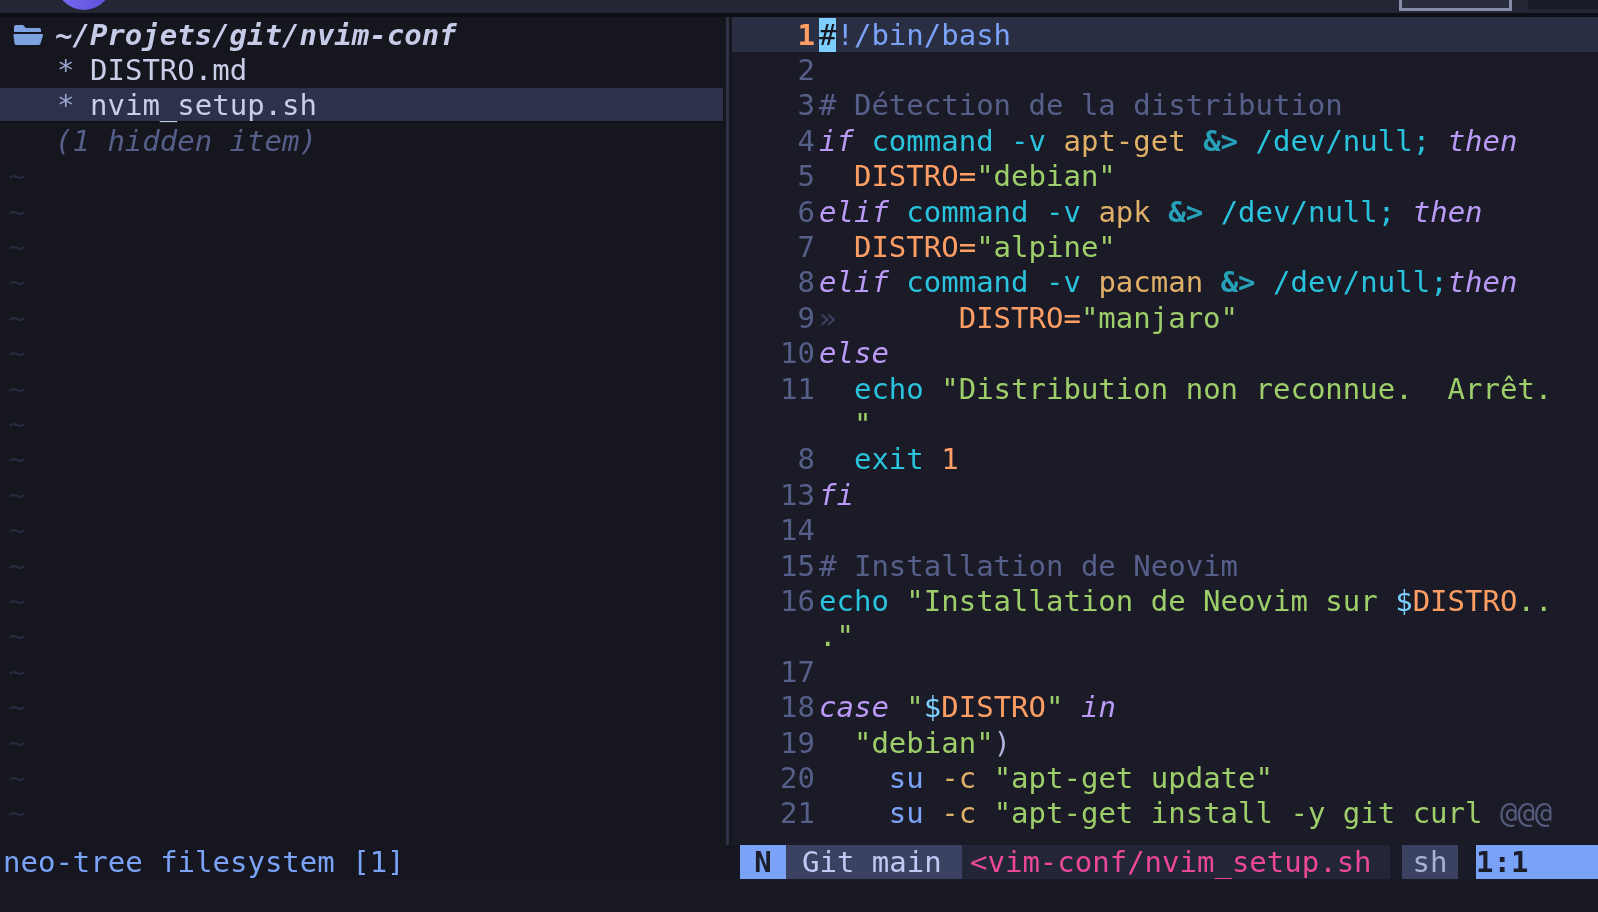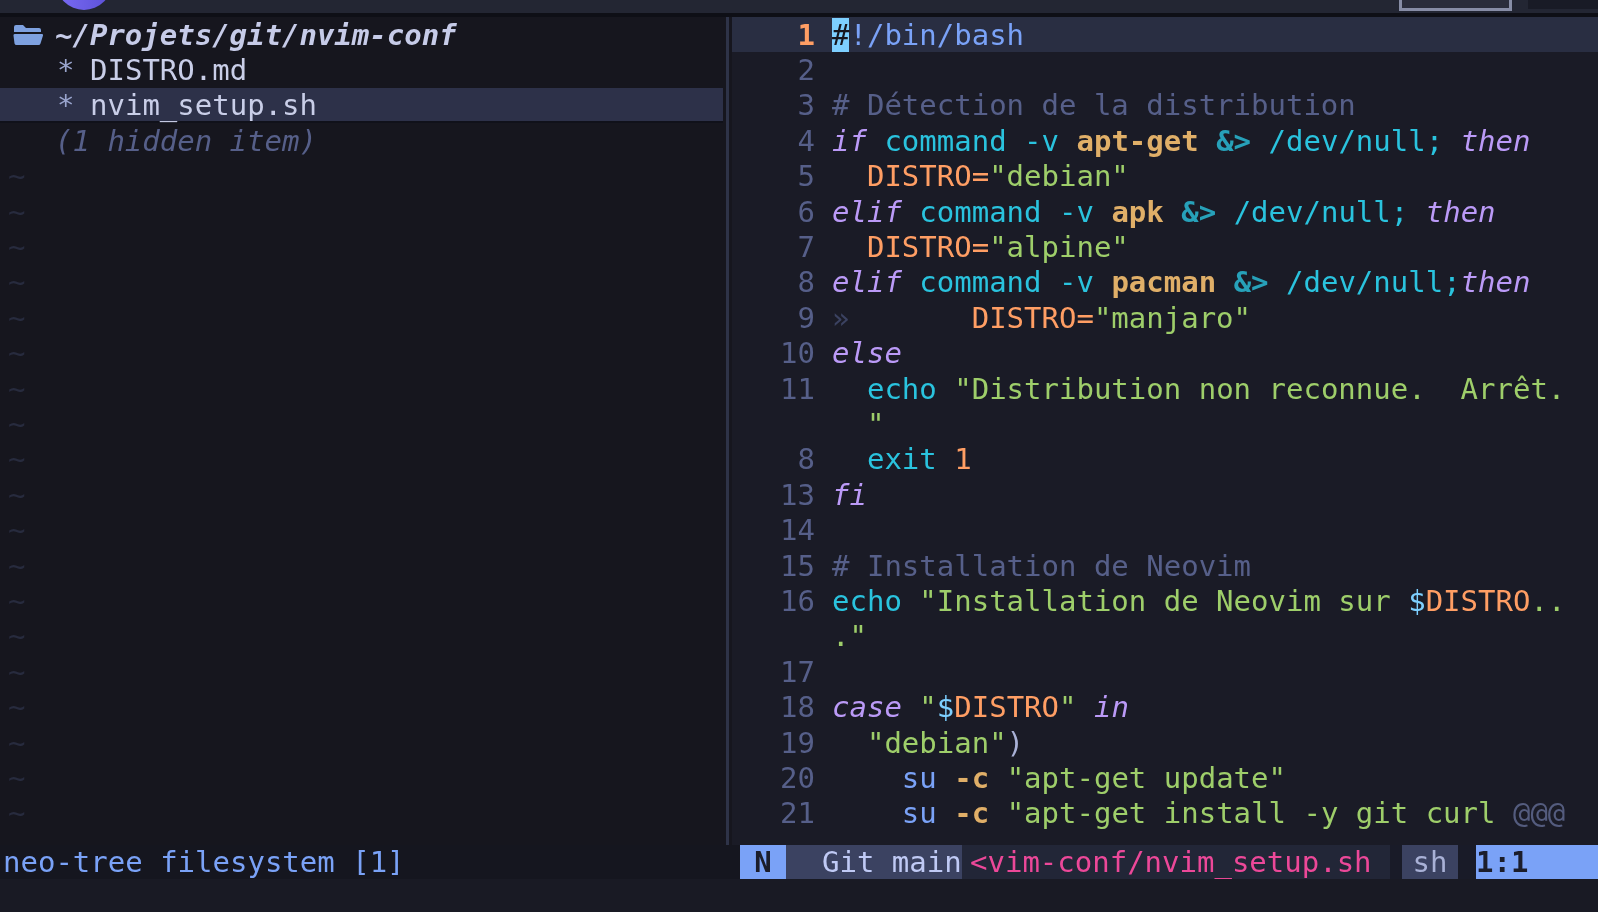--- a/index.html
+++ b/index.html
@@ -40,48 +40,48 @@
   .trow .mark{margin-left:57px;width:33px;color:#9aa5ce;}
   .trow .flabel{color:#c9cee8;}
   .trow .note{margin-left:55px;font-style:italic;color:var(--comment);}
   .trow .tilde{margin-left:8px;color:#272b3e;}
 
   
   .crow{height:var(--rh);display:flex;align-items:center;}
   .crow.current{background:var(--cursorline);}
   .lnum{width:83px;text-align:right;color:var(--comment);flex:none;}
   .crow.current .lnum{color:var(--orange);font-weight:bold;}
-  .codetext{margin-left:17px;white-space:pre;overflow:hidden;}
+  .codetext{margin-left:4px;white-space:pre;overflow:hidden;}
 
   .tk-cursor{background:var(--lcyan);color:#16161e;}
   .tk-shebang{color:var(--blue);}
   .tk-comment{color:var(--comment);}
   .tk-kw{color:var(--purple);font-style:italic;}
   .tk-cmd{color:var(--cyan);}
   .tk-fn{color:var(--blue);}
   .tk-flag{color:var(--cyan);}
-  .tk-arg{color:var(--yellow);font-weight:bold;}
+  .tk-arg{color:var(--yellow);}
   .tk-op{color:#27a1b9;font-weight:bold;}
   .tk-str{color:var(--green);}
   .tk-var{color:var(--orange);}
   .tk-dollar{color:var(--lcyan);}
   .tk-num{color:var(--orange);}
   .tk-punct{color:#a9b1d6;}
   .tk-plain{color:var(--fg);}
   .tk-ws{color:#3b4261;}
   .tk-trunc{color:#545c7e;}
 
   
   .statusline{display:flex;height:34px;line-height:34px;}
   .sl-left{width:723px;background:var(--sl-bg);color:var(--blue);padding-left:3px;white-space:pre;}
   .sl-sepzone{width:9px;background:var(--sl-bg);}
   .sl-lead{width:8px;background:var(--sl-bg);}
   .seg{flex:none;white-space:pre;}
   .seg-mode{width:46px;background:var(--blue);color:#1b1d2b;font-weight:bold;text-align:center;}
-  .seg-git{width:176px;background:var(--seg-bg);color:#c0caf5;padding-left:36px;}
+  .seg-git{width:176px;background:var(--seg-bg);color:#c0caf5;padding-left:16px;}
   .seg-file{flex:1;background:var(--seg-dark);color:#ec4899;padding-left:8px;overflow:hidden;}
   .seg-gap1{width:12px;background:var(--gap-bg);}
   .seg-ft{width:56px;background:var(--seg-bg);color:#a9b1d6;text-align:center;}
   .seg-gap2{width:18px;background:var(--gap-bg);}
   .seg-pos{width:122px;background:var(--blue);color:#1b1d2b;font-weight:bold;text-align:left;}
 
   .cmdline{height:33px;background:#191a24;}
 </style>
 </head>
 <body>

